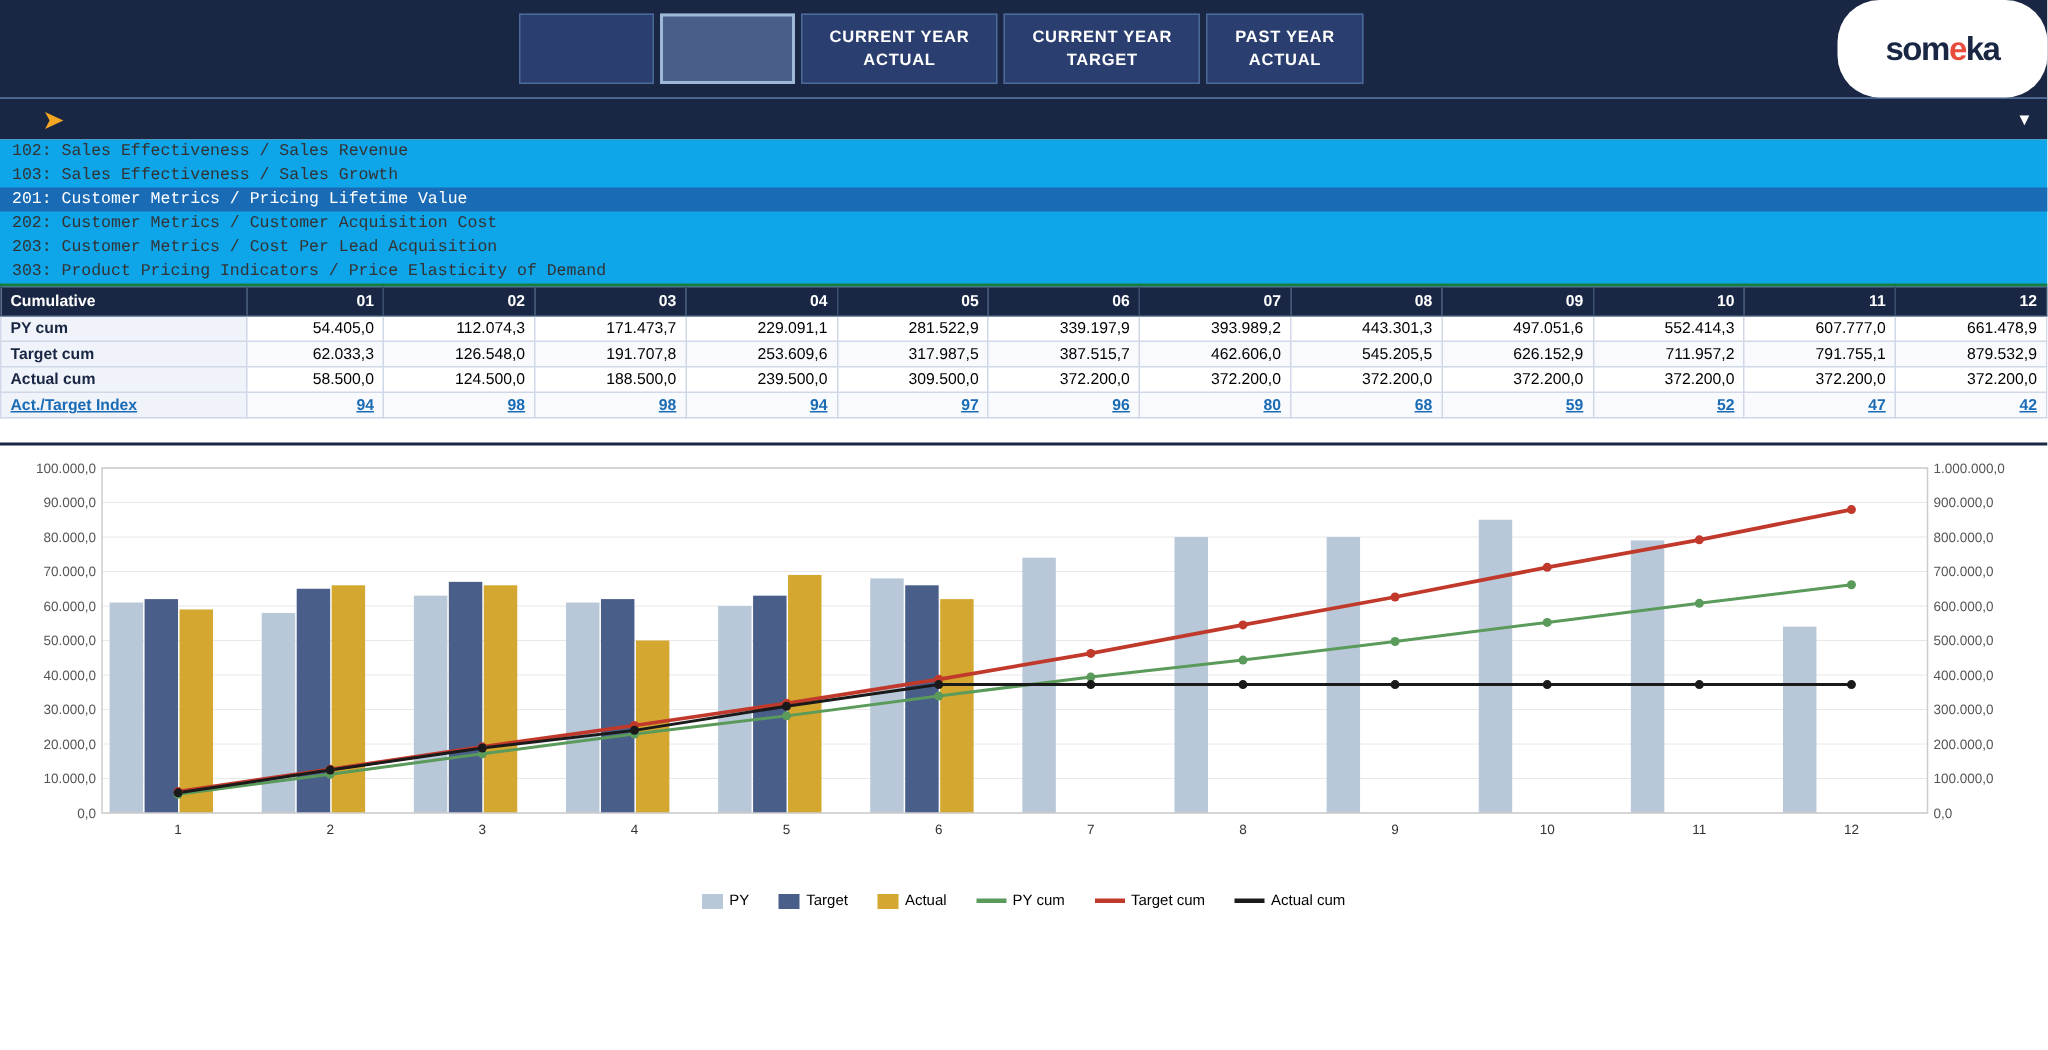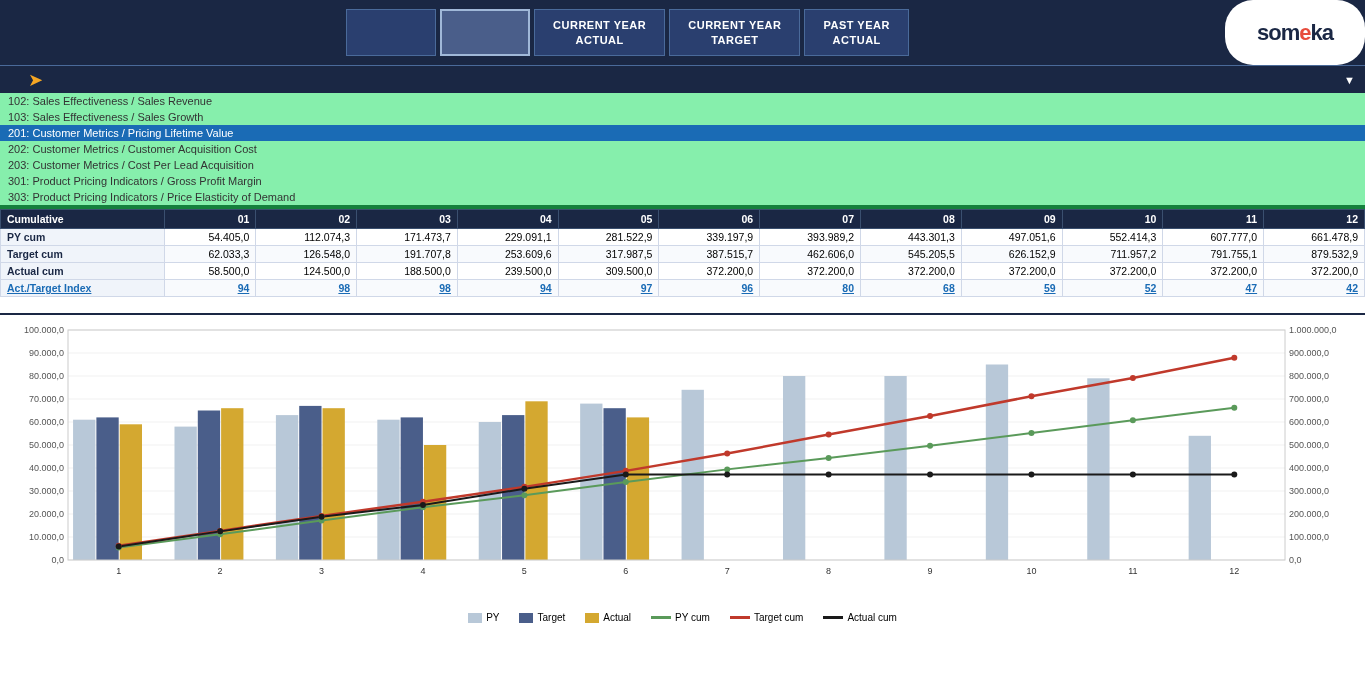--- a/index.html
+++ b/index.html
@@ -16,21 +16,21 @@
     .logo-area { background: #fff; width: 140px; height: 65px; display: flex; align-items: center; justify-content: center; flex-shrink: 0; border-radius: 28px; }
 
     
     .kpi-selector { background: #1a2744; display: flex; align-items: center; height: 28px; border-top: 1px solid #4a6a9a; }
     .select-kpi-label { color: #f5a623; font-weight: bold; font-size: 12px; padding: 0 10px; }
     .arrow { color: #f5a623; font-size: 18px; margin: 0 8px; }
     .kpi-value { color: #fff; font-size: 12px; font-weight: bold; flex: 1; padding: 0 10px; }
     .dropdown-arrow { color: #fff; padding: 0 10px; cursor: pointer; }
 
     
-    .kpi-list { background: #86efac; border-bottom: 4px solid #15803d; }
+    .kpi-list { background: #0ea5e9; border-bottom: 2px solid #15803d; font-family: Liberation Mono, monospace; }
     .kpi-item { padding: 2px 8px; font-size: 11px; color: #333; cursor: pointer; }
     .kpi-item.selected { background: #1a6bb5; color: #fff; }
 
     
     .data-table { width: 100%; border-collapse: collapse; font-size: 10.5px; }
     .data-table th { background: #1a2744; color: #fff; padding: 3px 6px; text-align: left; font-weight: bold; border: 1px solid #3a4f6f; }
     .data-table th.num { text-align: right; }
     .data-table td { padding: 2px 6px; border: 1px solid #d0d8e8; text-align: right; }
     .data-table td.label { text-align: left; background: #f0f4fa; font-weight: bold; color: #1a2744; }
     .data-table tr:nth-child(even) td { background: #f8fafd; }
@@ -79,21 +79,20 @@
   <span class="kpi-value"></span>
   <span class="dropdown-arrow">▼</span>
 </div>
 
 <div class="kpi-list" id="kpi-list-container">
 <div class="kpi-item">102: Sales Effectiveness / Sales Revenue</div>
     <div class="kpi-item">103: Sales Effectiveness / Sales Growth</div>
     <div class="kpi-item selected">201: Customer Metrics / Pricing Lifetime Value</div>
     <div class="kpi-item">202: Customer Metrics / Customer Acquisition Cost</div>
     <div class="kpi-item">203: Customer Metrics / Cost Per Lead Acquisition</div>
-    <div class="kpi-item">301: Product Pricing Indicators / Gross Profit Margin</div>
     <div class="kpi-item">303: Product Pricing Indicators / Price Elasticity of Demand</div>
   </div>
 
 <div>
   <table class="data-table" id="data-table">
   <thead>
         <tr>
           <th class="">Cumulative</th>
           <th class="num">01</th>
           <th class="num">02</th>

